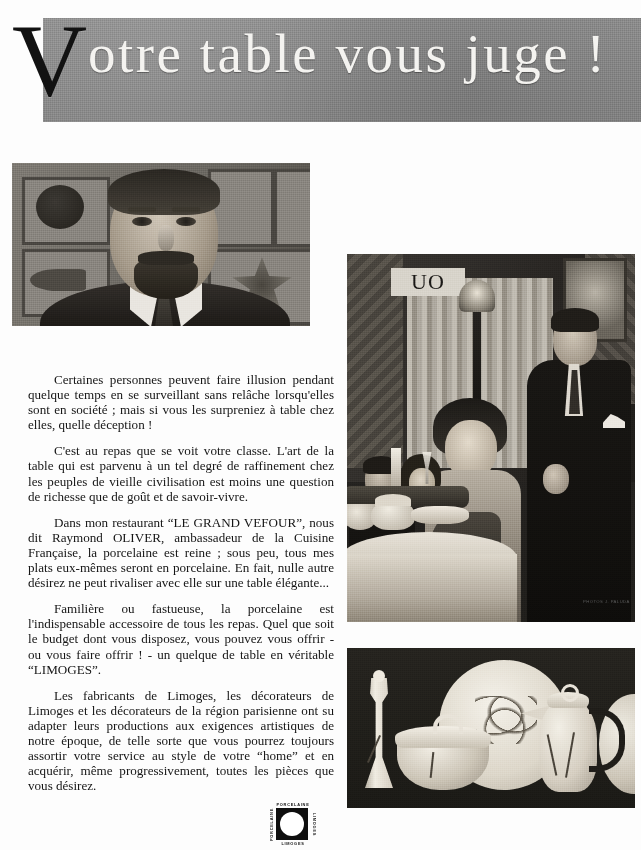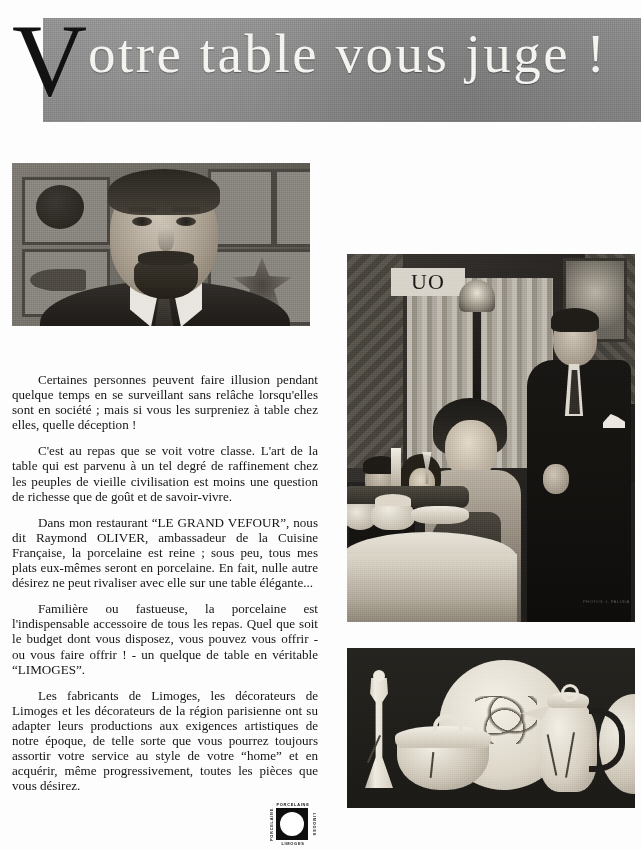--- a/index.html
+++ b/index.html
@@ -219,21 +219,21 @@
     border:6px solid #1f1d19;border-left:none;border-radius:0 28px 28px 0;}
   .pc-plate2{position:absolute;left:252px;top:46px;width:70px;height:100px;border-radius:50%;
     background:radial-gradient(circle at 30% 36%,#efece3 0%,#cdc6b8 60%,#a39b8d 100%);}
   .pc-sprig{position:absolute;background:#4a443a;}
   .pc-s1{left:26px;top:86px;width:2px;height:30px;transform:rotate(24deg);}
   .pc-s2{left:204px;top:86px;width:2px;height:42px;transform:rotate(-12deg);}
   .pc-s3{left:222px;top:84px;width:2px;height:46px;transform:rotate(10deg);}
   .pc-s4{left:84px;top:104px;width:2px;height:26px;transform:rotate(6deg);}
 
   
-  .text-col{position:absolute;left:12px;top:372px;width:306px;}
+  .text-col{position:absolute;left:28px;top:372px;width:306px;}
   .para{
     margin:0 0 11px 0;
     font-family:"Liberation Serif", serif;
     font-size:13.1px;line-height:15.1px;
     color:#151515;
     text-align:justify;
     text-indent:26px;
     hyphens:none;
   }
 

